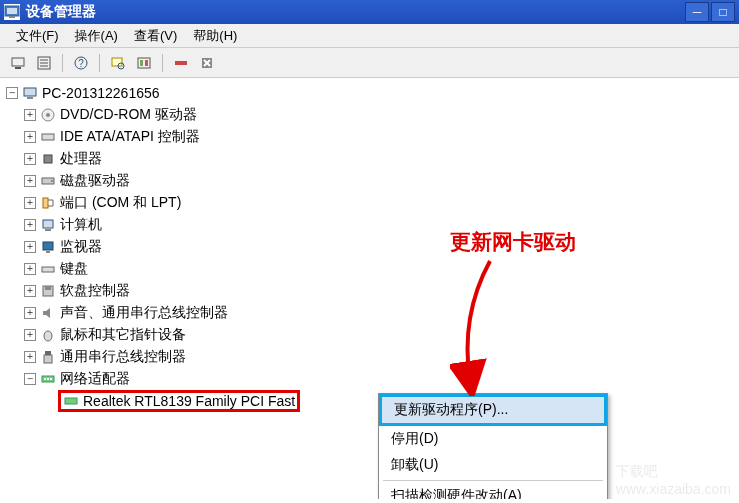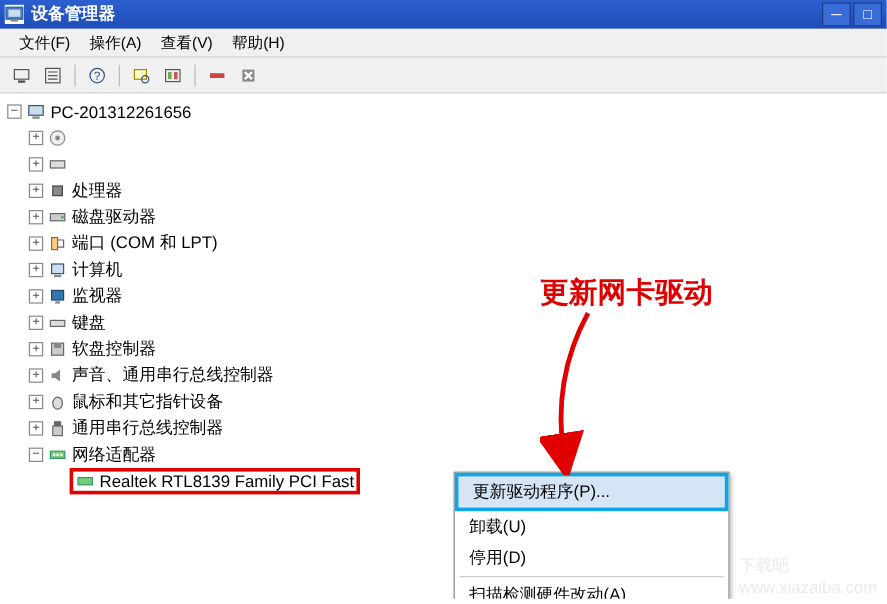--- a/index.html
+++ b/index.html
@@ -15,21 +15,21 @@
 .tool-sep { width: 1px; height: 18px; background: #bbb; margin: 0 2px; }
 .tree-area { background: #fff; padding: 4px 6px; height: calc(100% - 82px); overflow: hidden; position: relative; }
 .tree-row { display: flex; align-items: center; height: 22px; font-size: 14px; white-space: nowrap; }
 .expander { width: 12px; height: 12px; border: 1px solid #888; background: #fff; display: flex; align-items: center; justify-content: center; font-size: 10px; line-height: 1; margin-right: 4px; color: #555; font-family: monospace; }
 .expander.blank { border: none; }
 .node-icon { width: 16px; height: 16px; margin-right: 4px; display: inline-flex; align-items: center; justify-content: center; }
 .highlight-box { border: 3px solid #e00000; padding: 0 2px; }
 .context-menu { position: absolute; background: #fff; border: 1px solid #888; box-shadow: 2px 2px 4px rgba(0,0,0,0.3); width: 230px; font-size: 14px; }
 .ctx-item { padding: 4px 12px; }
 .ctx-item.hl { background: #d6e5f5; border: 3px solid #0ea5e9; }
-.annotation { position: absolute; color: #e00000; font-size: 24px; font-weight: bold; text-align: center; }
+.annotation { position: absolute; color: #e00000; font-size: 21px; font-weight: bold; text-align: center; }
 .arrow-svg { position: absolute; }
 .watermark { position: absolute; right: 8px; bottom: 6px; color: #ddd; font-size: 14px; opacity: 0.6; pointer-events: none; }
 .ind0 { padding-left: 0; } .ind1 { padding-left: 18px; } .ind2 { padding-left: 36px; }
 </style>
 </head>
 <body>
 
 <div class="titlebar">
   <span class="app-icon">
     <svg width="16" height="16" viewBox="0 0 16 16">
@@ -115,29 +115,31 @@
   </div>
 
   <div class="tree-row ind1">
     <span class="expander">+</span>
     <span class="node-icon">
         <svg width="16" height="16">
           <circle cx="8" cy="8" r="6" fill="#eee" stroke="#888"></circle>
           <circle cx="8" cy="8" r="2" fill="#888"></circle>
         </svg>
       </span>
+    <span>DVD/CD-ROM 驱动器</span>
   </div>
 
   <div class="tree-row ind1">
     <span class="expander">+</span>
     <span class="node-icon">
         <svg width="16" height="16">
           <rect x="2" y="5" width="12" height="6" fill="#ddd" stroke="#666"></rect>
         </svg>
       </span>
+    <span>IDE ATA/ATAPI 控制器</span>
   </div>
 
   <div class="tree-row ind1">
     <span class="expander">+</span>
     <span class="node-icon">
         <svg width="16" height="16">
           <rect x="4" y="4" width="8" height="8" fill="#888" stroke="#444"></rect>
         </svg>
       </span>
     <span>处理器</span>
@@ -262,24 +264,24 @@
         </span>
       <span>Realtek RTL8139 Family PCI Fast</span>
     </span>
   </div>
 
   <div class="context-menu" style="left:378px; top:315px;">
     <div class="ctx-item hl">
       <span>更新驱动程序(P)...</span>
     </div>
     <div class="ctx-item">
+      <span>停用(D)</span>
+    </div>
+    <div class="ctx-item">
       <span>卸载(U)</span>
-    </div>
-    <div class="ctx-item">
-      <span>停用(D)</span>
     </div>
     <div style="border-top:1px solid #ccc;margin:2px 4px;"></div>
     <div class="ctx-item">
       <span>扫描检测硬件改动(A)</span>
     </div>
   </div>
 
   <div class="annotation" style="left:450px; top:150px;">
     <span>更新网卡驱动</span>
   </div>

